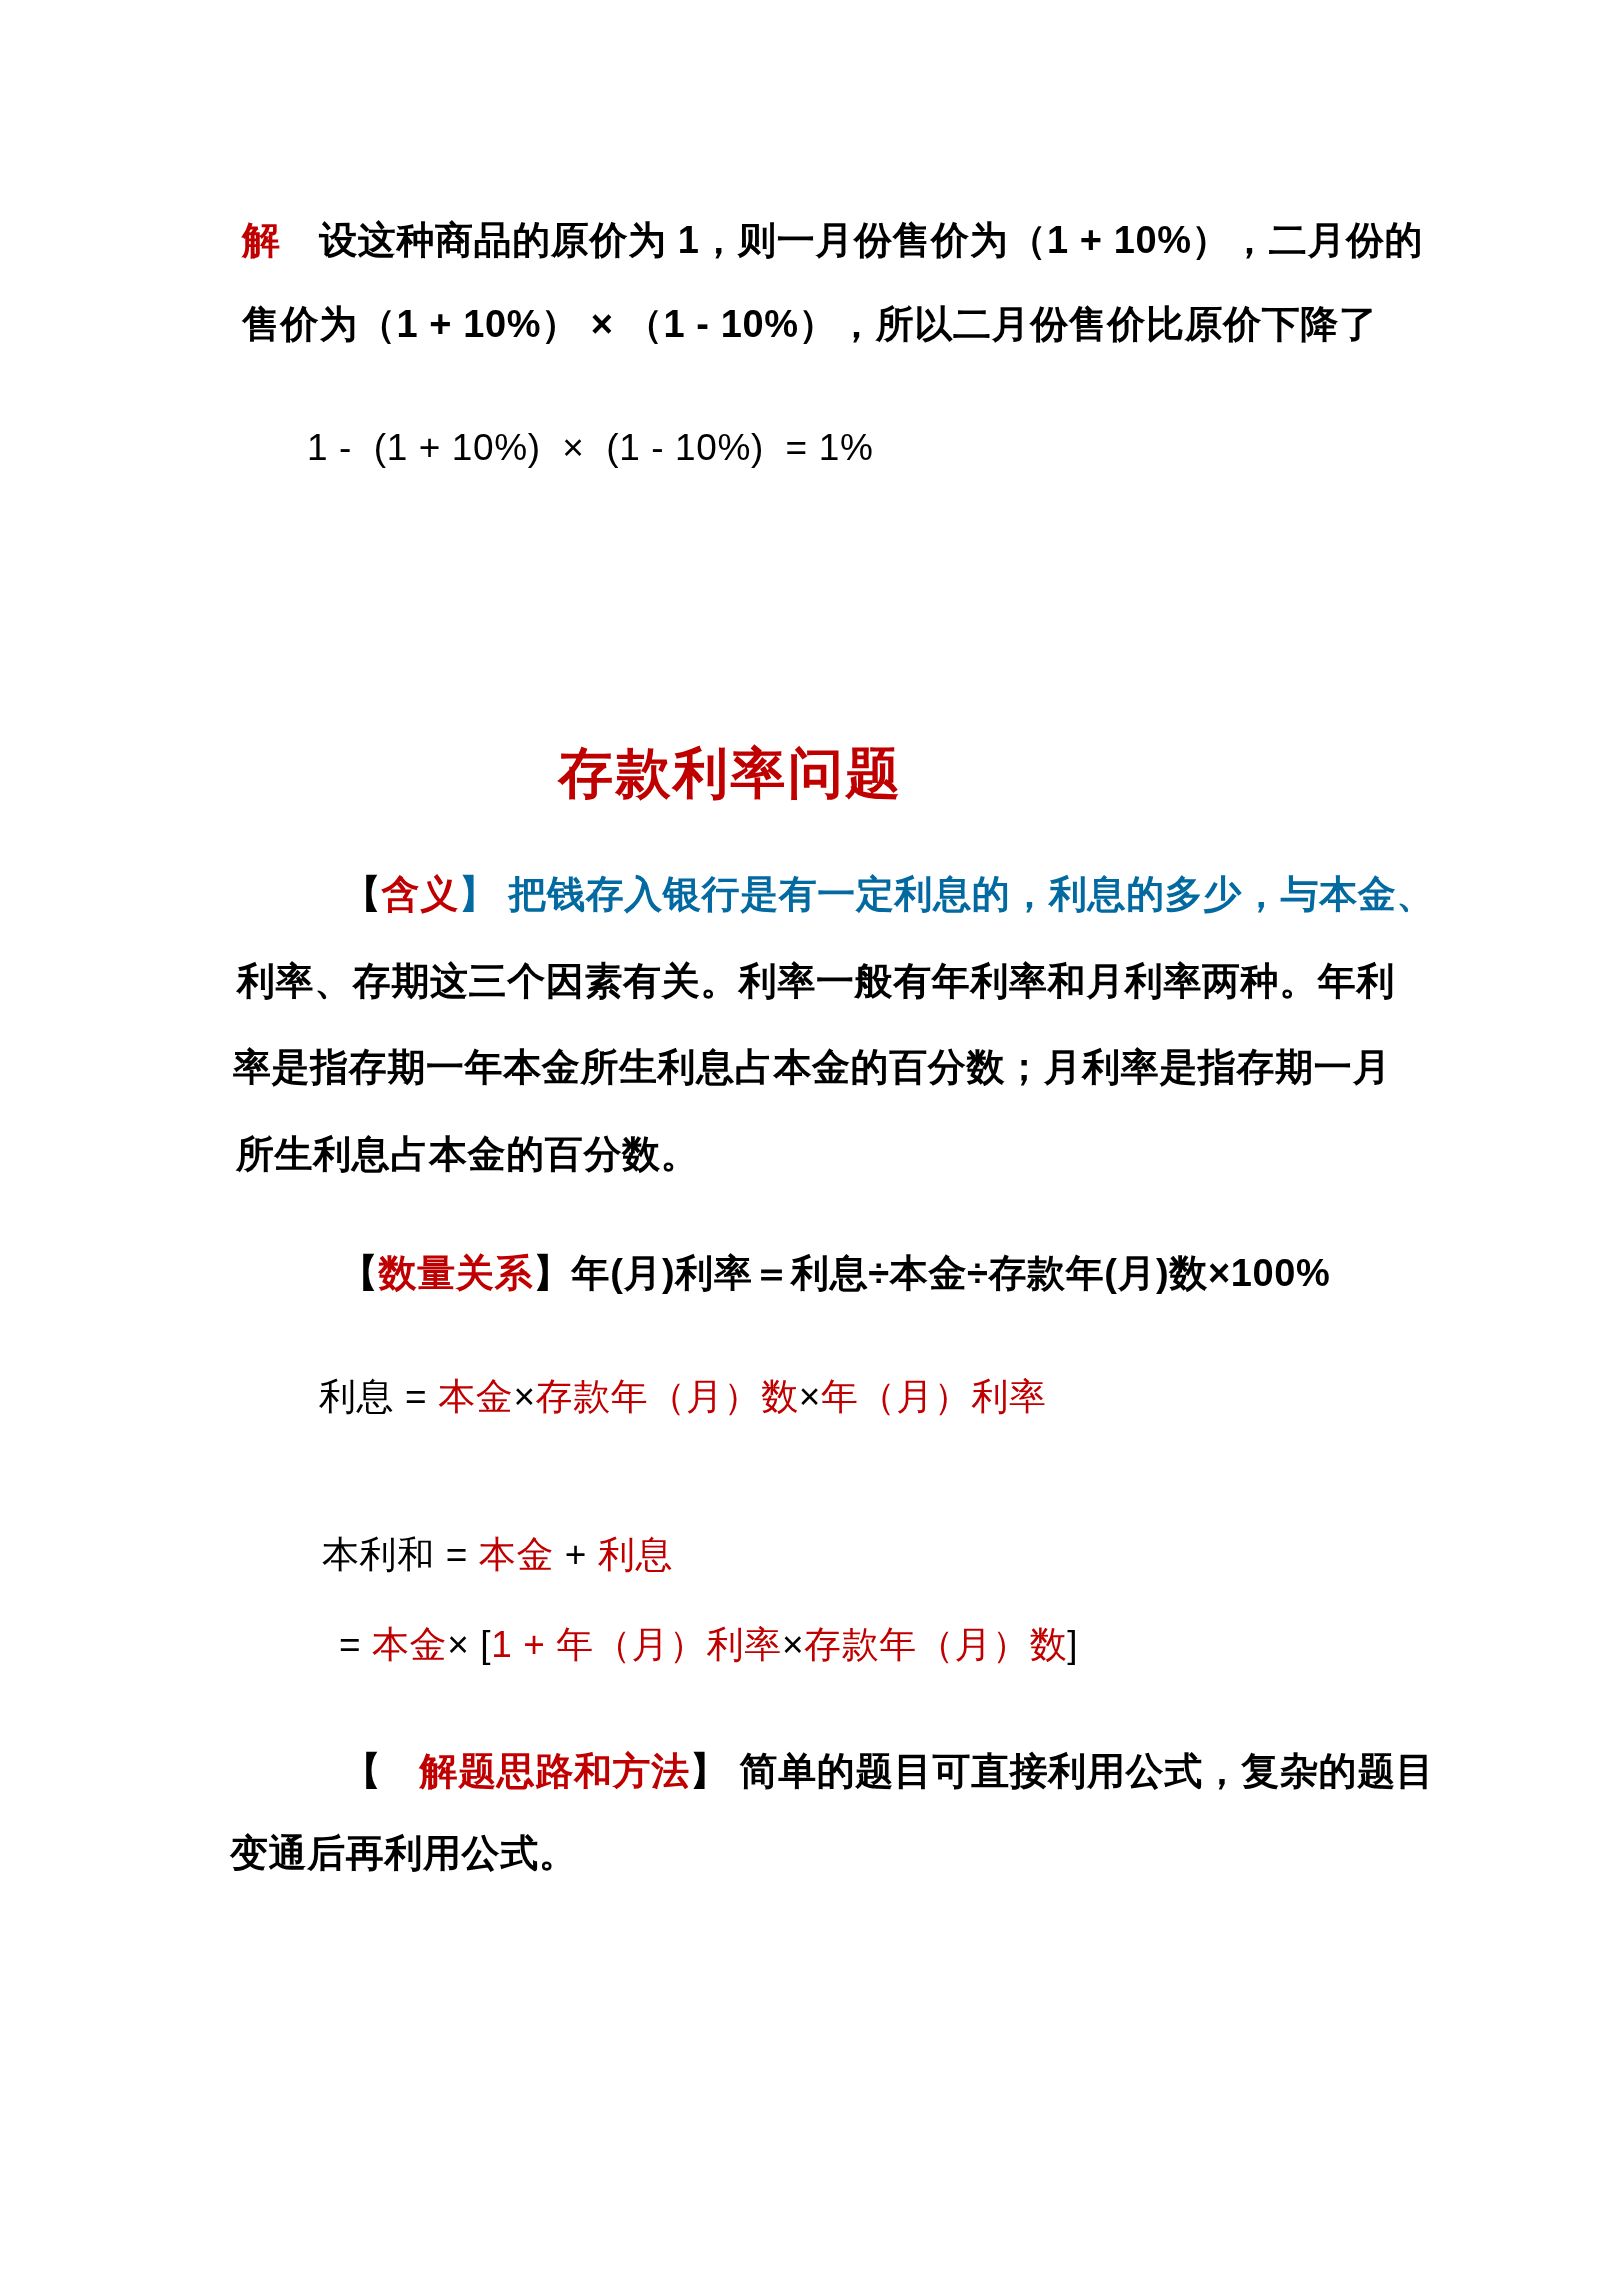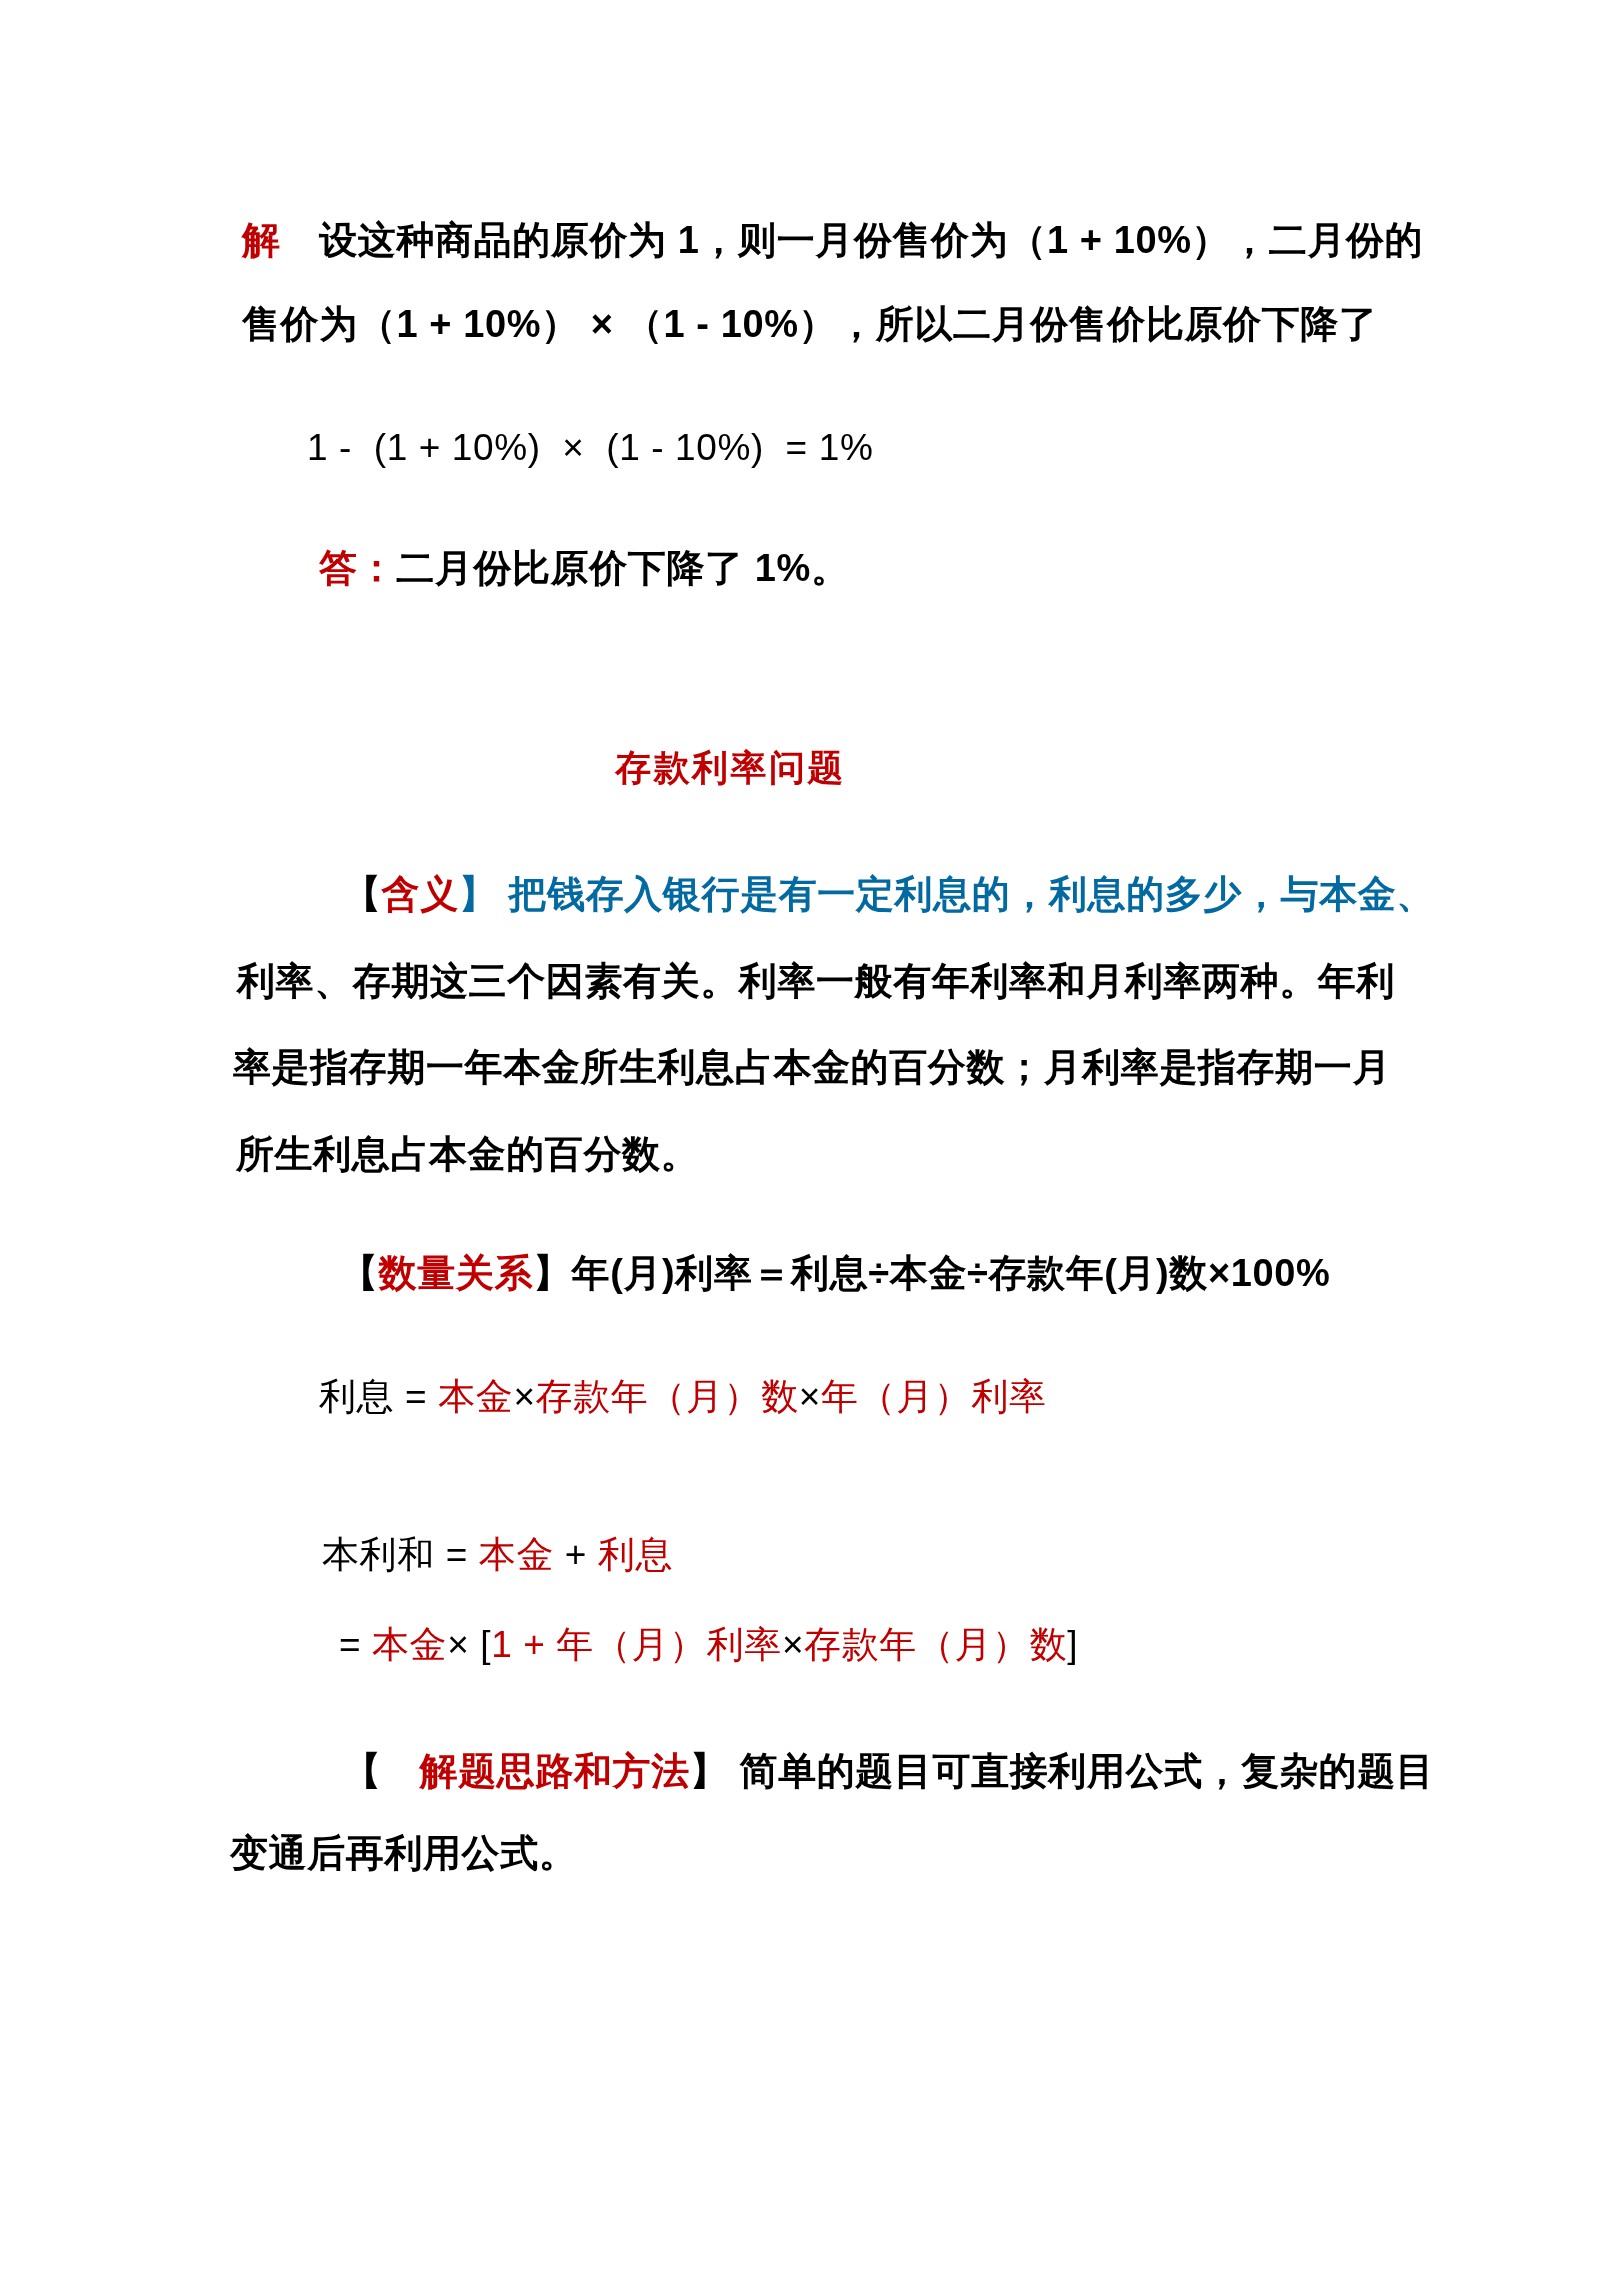--- a/index.html
+++ b/index.html
@@ -25,34 +25,33 @@
     font-size: 38px;
     font-weight: bold;
     letter-spacing: 0.6px;
   }
   .line.light {
     font-size: 37px;
     font-weight: normal;
     letter-spacing: 0.6px;
   }
   .line.heading {
-    font-family: Liberation Serif, serif;
-    font-size: 36px;
+    font-family: Liberation Mono, monospace;
+    font-size: 55px;
     font-weight: bold;
     letter-spacing: 2.4px;
   }
 </style>
 </head>
 <body>
 
 <div class="page" style="background: rgb(255, 255, 255);">
     <div class="line bold" style="top: 221px; left: 242px;"><span style="color: rgb(192, 0, 0);">解</span><span style="color: rgb(0, 0, 0);">　设这种商品的原价为 1，则一月份售价为（1 + 10%），二月份的</span></div>
     <div class="line bold" style="top: 305px; left: 242px;"><span style="color: rgb(0, 0, 0);">售价为（1 + 10%） × （1 - 10%），所以二月份售价比原价下降了</span></div>
     <div class="line light" style="top: 429px; left: 307px;"><span style="color: rgb(0, 0, 0);">1 -  (1 + 10%)  ×  (1 - 10%)  = 1%</span></div>
-    <div class="line bold" style="top: 549px; left: 319px;"><span style="color: rgb(192, 0, 0);">答：</span><span style="color: rgb(0, 0, 0);">二月份比原价下降了 1%。</span></div>
     <div class="line heading" style="top: 750px; left: 0px; right: 0px; text-align: center;"><span style="color: rgb(192, 0, 0);">存款利率问题</span></div>
     <div class="line bold" style="top: 875px; left: 343px;"><span style="color: rgb(0, 0, 0);">【</span><span style="color: rgb(192, 0, 0);">含义</span><span style="color: #0369a1;">】 把钱存入银行是有一定利息的，利息的多少，与本金、</span></div>
     <div class="line bold" style="top: 1048px; left: 233px;"><span style="color: rgb(0, 0, 0);">率是指存期一年本金所生利息占本金的百分数；月利率是指存期一月</span></div>
     <div class="line bold" style="top: 962px; left: 237px;"><span style="color: rgb(0, 0, 0);">利率、存期这三个因素有关。利率一般有年利率和月利率两种。年利</span></div>
     <div class="line bold" style="top: 1135px; left: 236px;"><span style="color: rgb(0, 0, 0);">所生利息占本金的百分数。</span></div>
     <div class="line bold" style="top: 1254px; left: 340px;"><span style="color: rgb(0, 0, 0);">【</span><span style="color: rgb(192, 0, 0);">数量关系</span><span style="color: rgb(0, 0, 0);">】年(月)利率＝利息÷本金÷存款年(月)数×100%</span></div>
     <div class="line light" style="top: 1378px; left: 319px;"><span style="color: rgb(0, 0, 0);">利息 = </span><span style="color: rgb(192, 0, 0);">本金</span><span style="color: rgb(0, 0, 0);">×</span><span style="color: rgb(192, 0, 0);">存款年（月）数</span><span style="color: rgb(0, 0, 0);">×</span><span style="color: rgb(192, 0, 0);">年（月）利率</span></div>
     <div class="line light" style="top: 1500px; left: 322px; margin-top: 36px;"><span style="color: rgb(0, 0, 0);">本利和 = </span><span style="color: rgb(192, 0, 0);">本金</span><span style="color: rgb(0, 0, 0);"> + </span><span style="color: rgb(192, 0, 0);">利息</span></div>
     <div class="line light" style="top: 1626px; left: 328px;"><span style="color: rgb(0, 0, 0);"> = </span><span style="color: rgb(192, 0, 0);">本金</span><span style="color: rgb(0, 0, 0);">× [</span><span style="color: rgb(192, 0, 0);">1 + 年（月）利率</span><span style="color: rgb(0, 0, 0);">×</span><span style="color: rgb(192, 0, 0);">存款年（月）数</span><span style="color: rgb(0, 0, 0);">]</span></div>
     <div class="line bold" style="top: 1752px; left: 343px;"><span style="color: rgb(0, 0, 0);">【</span><span style="color: rgb(192, 0, 0); margin-left: 38px;">解题思路和方法</span><span style="color: rgb(0, 0, 0);">】 简单的题目可直接利用公式，复杂的题目</span></div>

